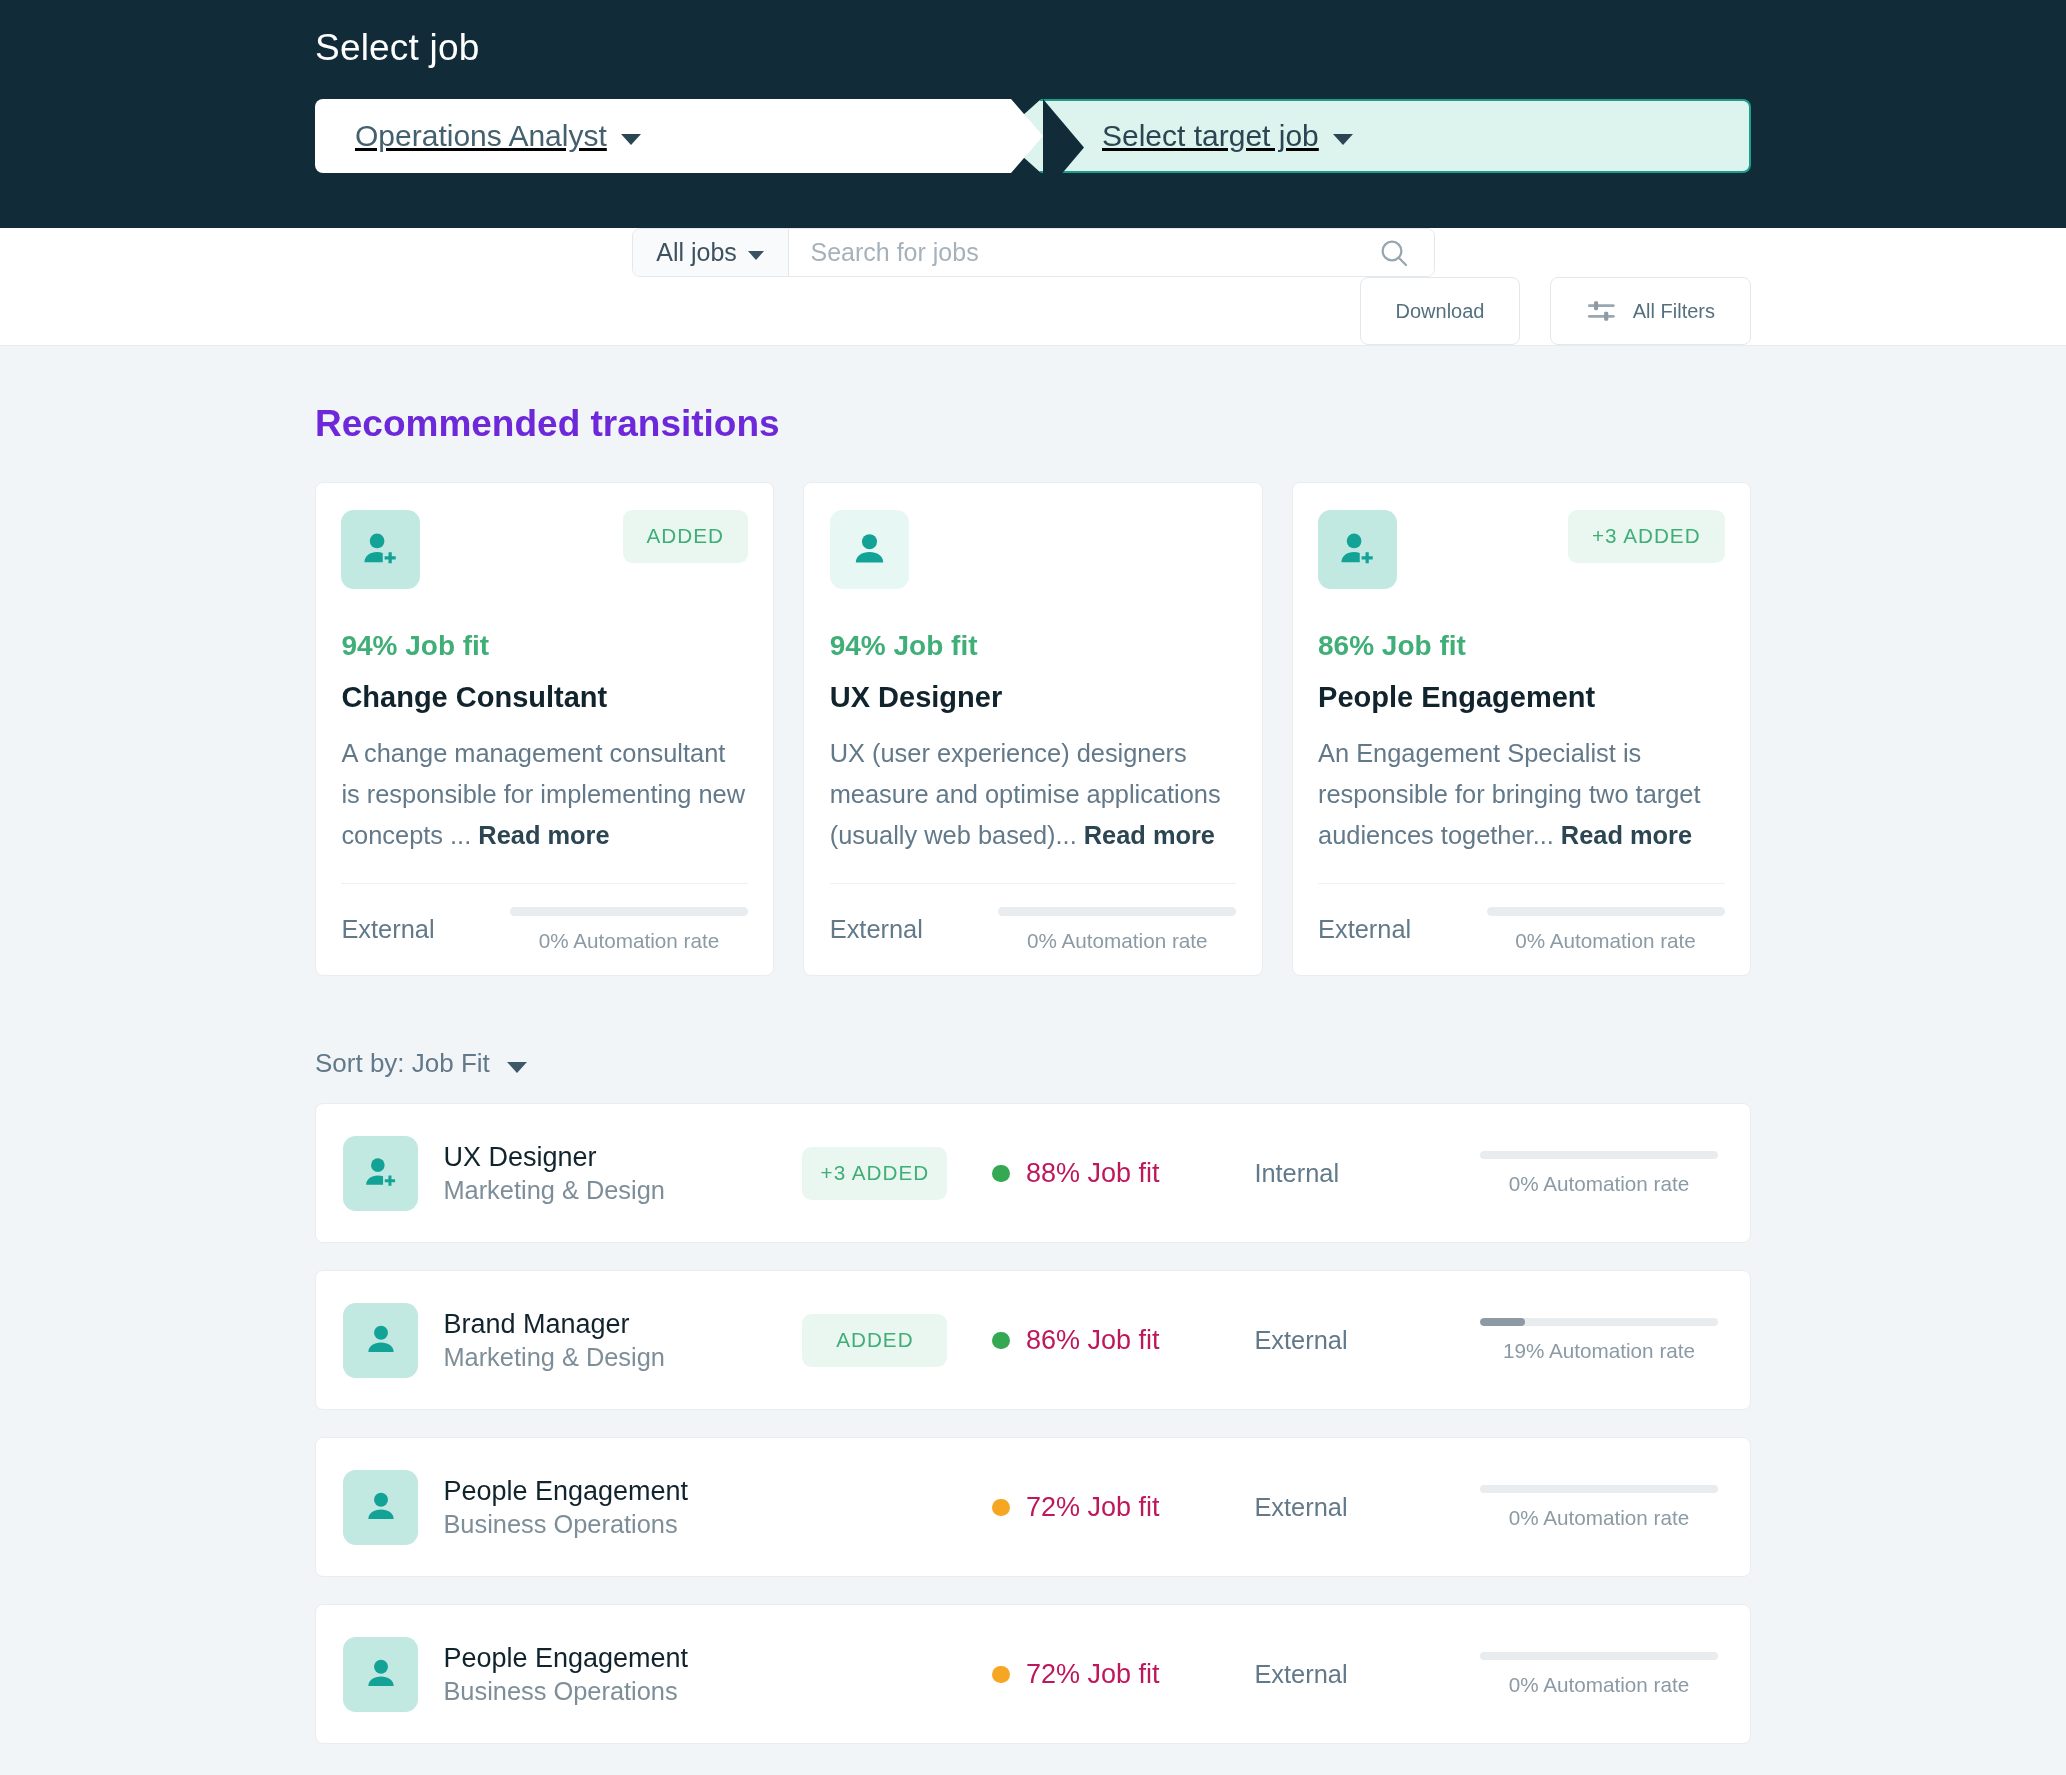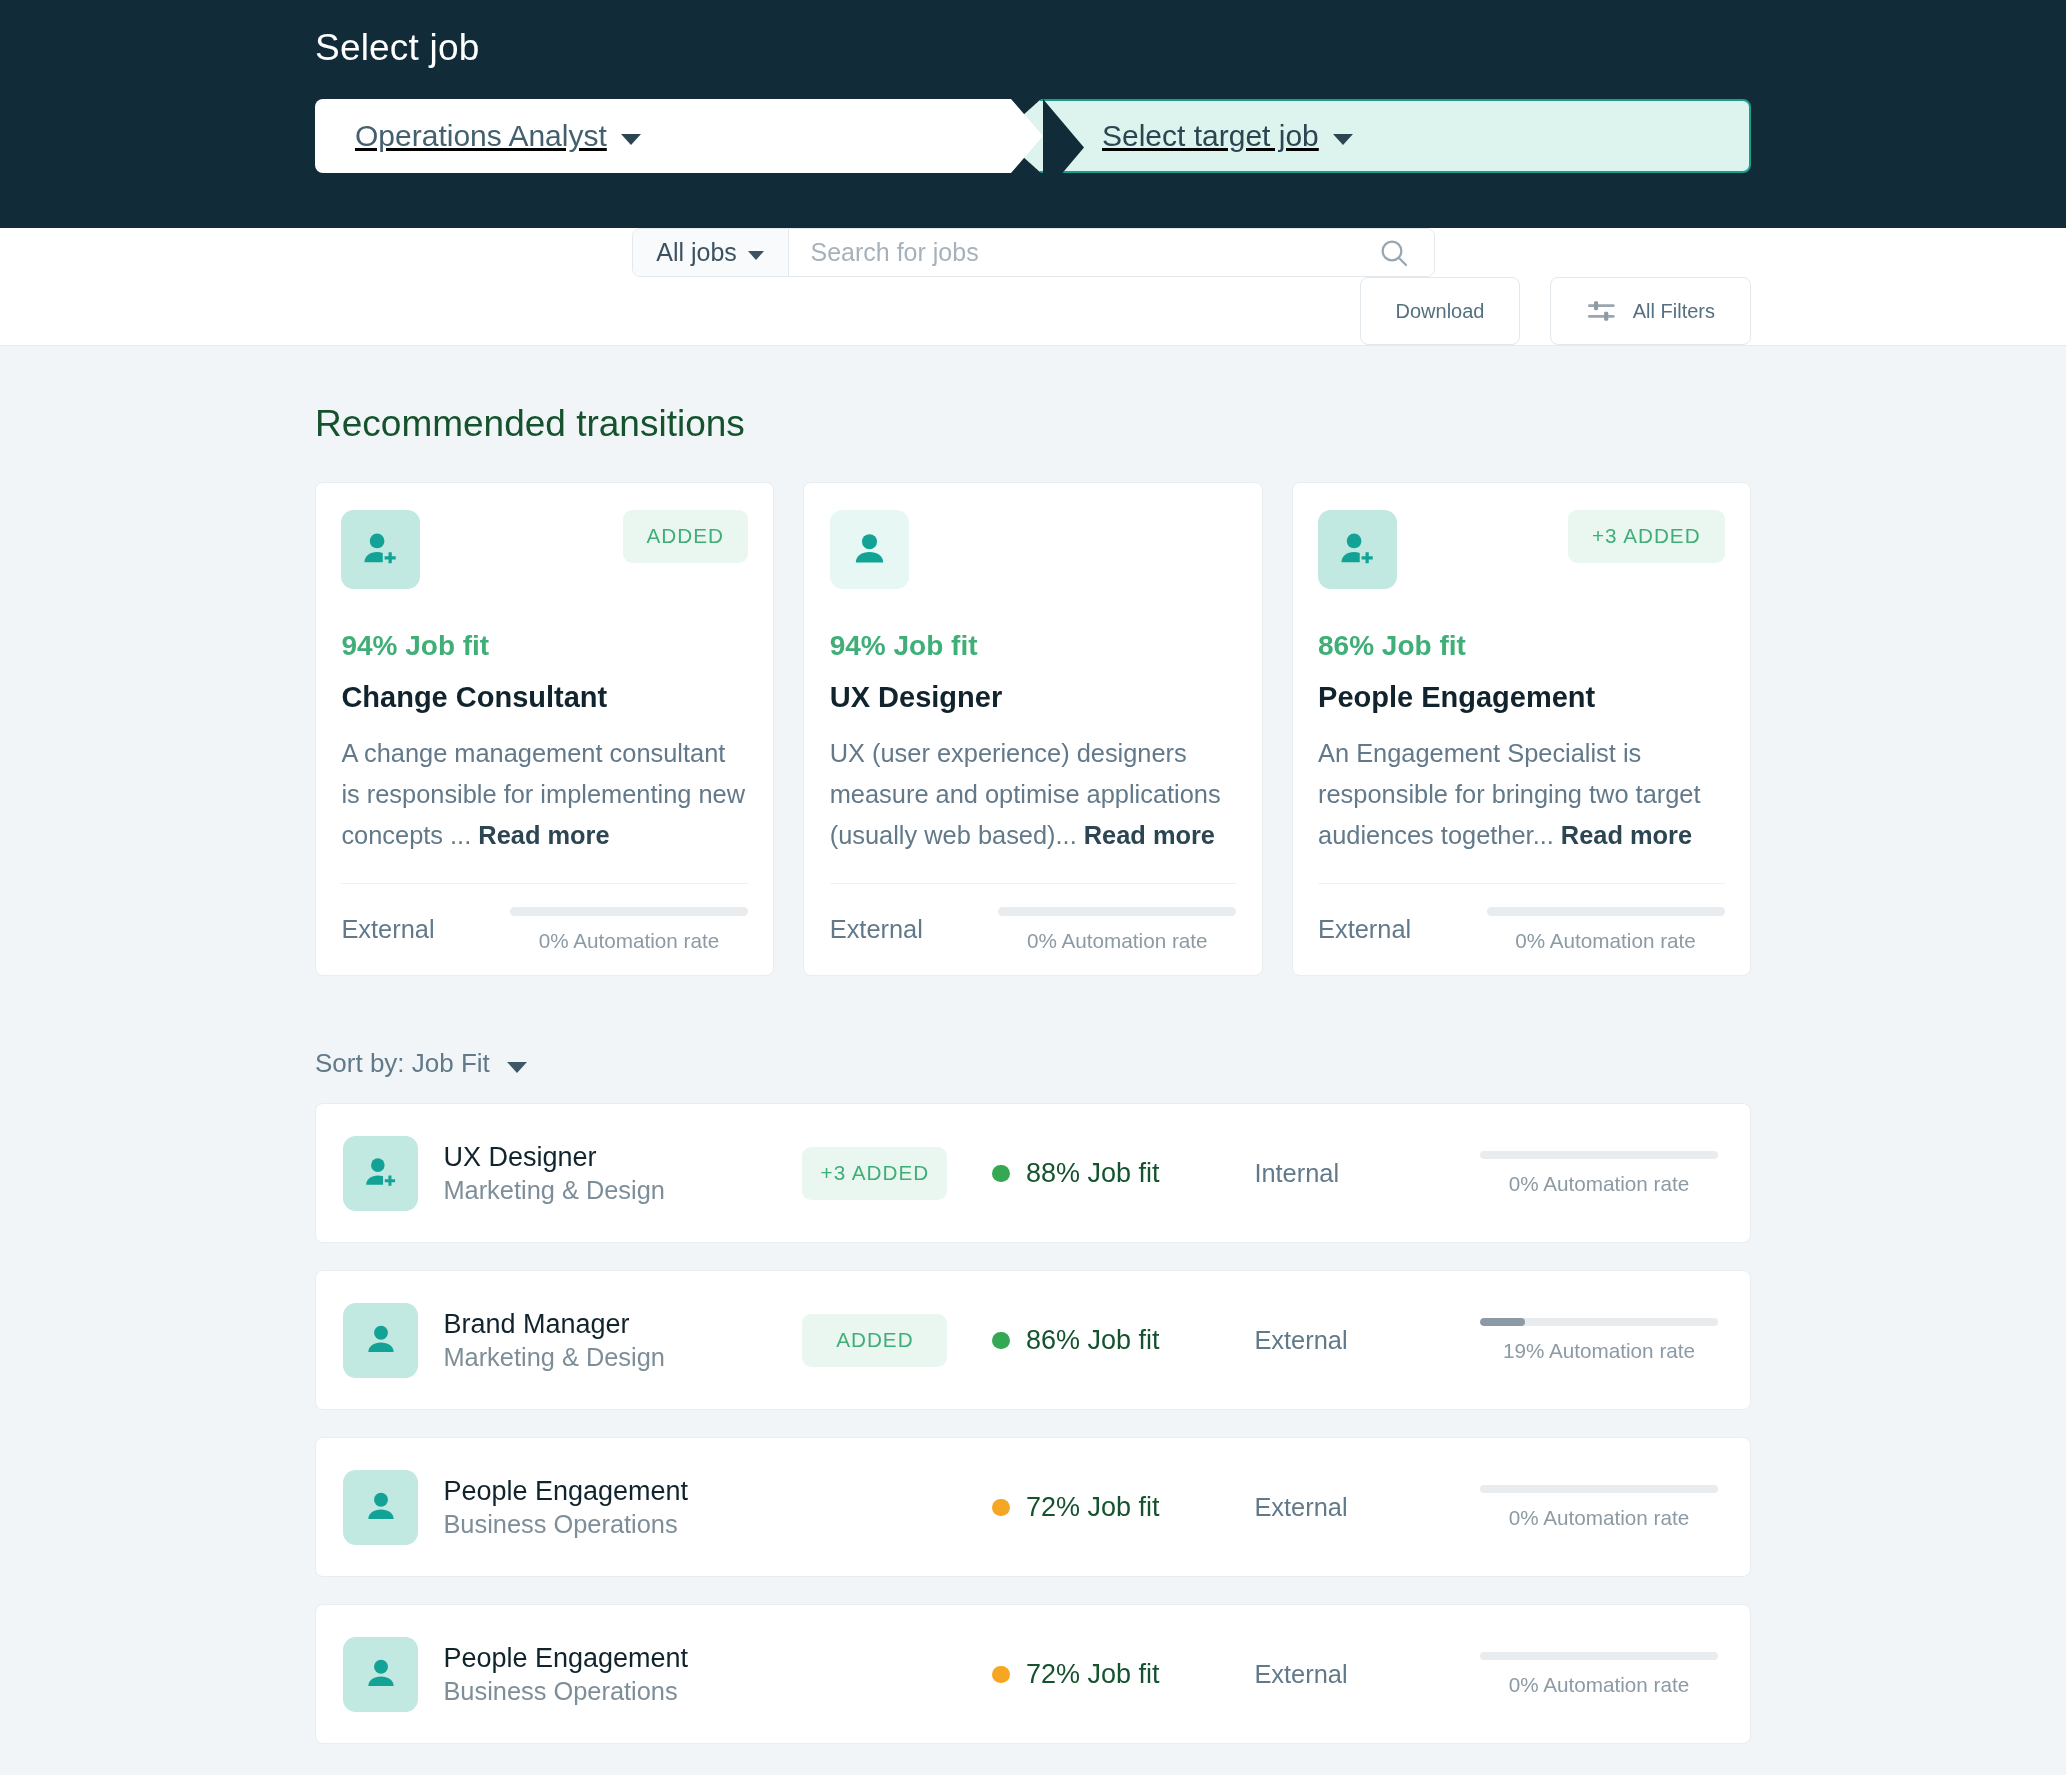--- a/index.html
+++ b/index.html
@@ -134,24 +134,24 @@
     padding: 0 35px;
     font-size: 20px;
     color: #54707e;
     cursor: pointer;
   }
 
   
   .main { padding: 0 315px; }
   .section-title {
     font-size: 37px;
-    color: #14532d;
+    color: #6d28d9;
     margin-top: 57px;
     margin-bottom: 37px;
-    font-weight: 400;
+    font-weight: 700;
   }
 
   
   .cards { display: flex; gap: 29px; }
   .card {
     flex: 1;
     background: #fff;
     border: 1.6px solid #e8edf0;
     border-radius: 8px;
     padding: 27px 25.4px 0 25.4px;
@@ -249,21 +249,21 @@
     font-size: 20.7px;
     letter-spacing: 1px;
     color: #3fae77;
     text-align: center;
   }
   .row-badge.empty { background: transparent; color: transparent; }
   .row-fit {
     width: 262px;
     margin-left: 45px;
     display: flex; align-items: center;
-    font-size: 27px; color: #14532d;
+    font-size: 27px; color: #be185d;
   }
   .dot { width: 17.5px; height: 17.5px; border-radius: 50%; margin-right: 16px; flex-shrink: 0; }
   .row-loc { width: 200px; font-size: 25.4px; color: #62798a; }
   .row-autom { width: 238px; margin-left: auto; }
 </style>
 </head>
 <body>
 
 <div class="page">
 

